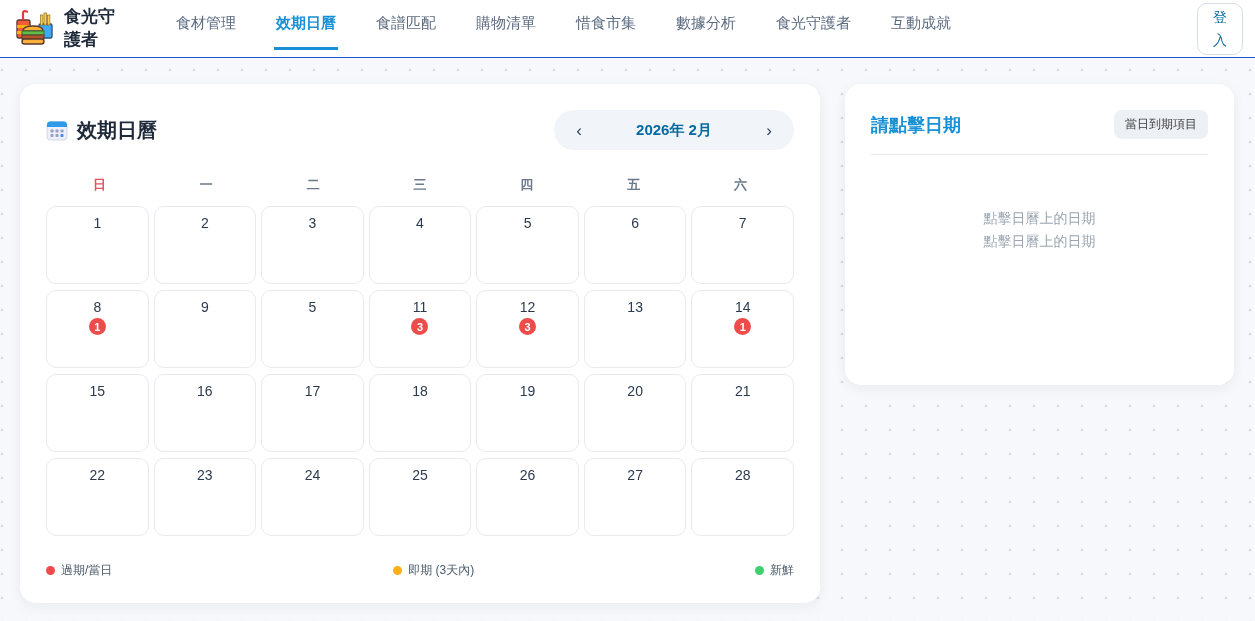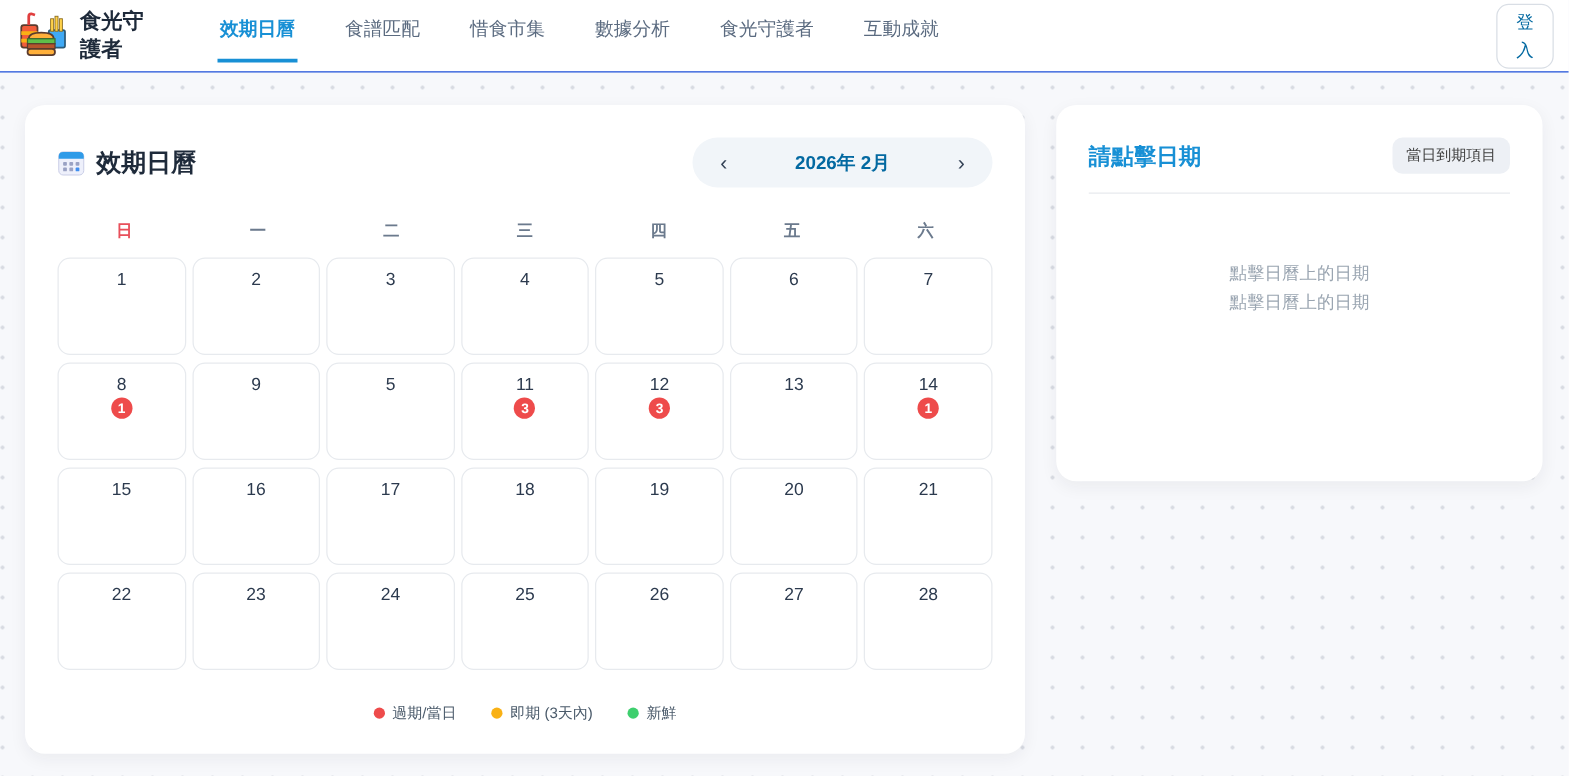--- a/index.html
+++ b/index.html
@@ -68,21 +68,21 @@
     cursor: pointer;
   }
   .day-num { display: block; }
   .day-badge {
     display: inline-flex; align-items: center; justify-content: center;
     width: 17px; height: 17px; border-radius: 50%; background: #ee4b4b;
     color: #fff; font-size: 11px; font-weight: bold; margin-top: 3px;
   }
   .day-badge:empty { display: none; }
   
-  .legend { display: flex; justify-content: center; gap: 28px; margin-top: 26px; }
+  .legend { display: flex; justify-content: space-between; gap: 28px; margin-top: 26px; }
   .legend-item { display: flex; align-items: center; gap: 6px; font-size: 12px; color: #4a5a6a; }
   .legend-dot { width: 9px; height: 9px; border-radius: 50%; }
   
   .detail-card { width: 389px; height: 301px; padding: 26px 26px; }
   .detail-head { display: flex; align-items: center; justify-content: space-between; }
   .detail-title { font-size: 18px; font-weight: bold; color: #1890d5; }
   .detail-badge {
     background: #edf0f5; color: #404040; font-size: 12px; padding: 6px 11px;
     border-radius: 8px; white-space: nowrap;
   }
@@ -108,22 +108,24 @@
     <rect x="33.5" y="7" width="2.4" height="10" fill="#ffd24a" stroke="#8a6a1d" stroke-width="0.7"></rect>
 
     <path d="M9 23 Q9 18 19 18 Q29 18 29 23 Z" fill="#ffb03b" stroke="#5a3b2e" stroke-width="1.4"></path>
     <rect x="8" y="23" width="22" height="4" fill="#5fbf4a" stroke="#3c6e2e" stroke-width="1"></rect>
     <rect x="8" y="27" width="22" height="4" fill="#b5552c" stroke="#5a3b2e" stroke-width="1"></rect>
     <rect x="8" y="31" width="22" height="5" rx="2.5" fill="#ffb03b" stroke="#5a3b2e" stroke-width="1.4"></rect>
   </svg>
   <div class="brand-title">食光守護者</div>
 
   <div class="nav">
+      <div class="nav-item">食材管理</div>
       <div class="nav-item active">效期日曆</div>
       <div class="nav-item">食譜匹配</div>
+      <div class="nav-item">購物清單</div>
       <div class="nav-item">惜食市集</div>
       <div class="nav-item">數據分析</div>
       <div class="nav-item">食光守護者</div>
       <div class="nav-item">互動成就</div>
     </div>
 
   <button class="login-btn">登入</button>
 </div>
 
 <div class="main">

